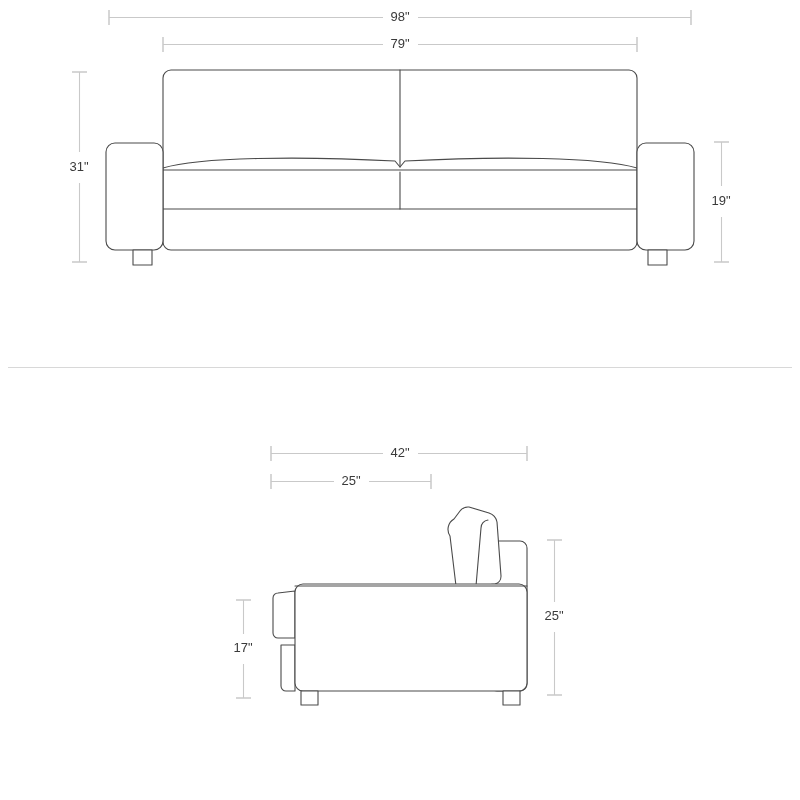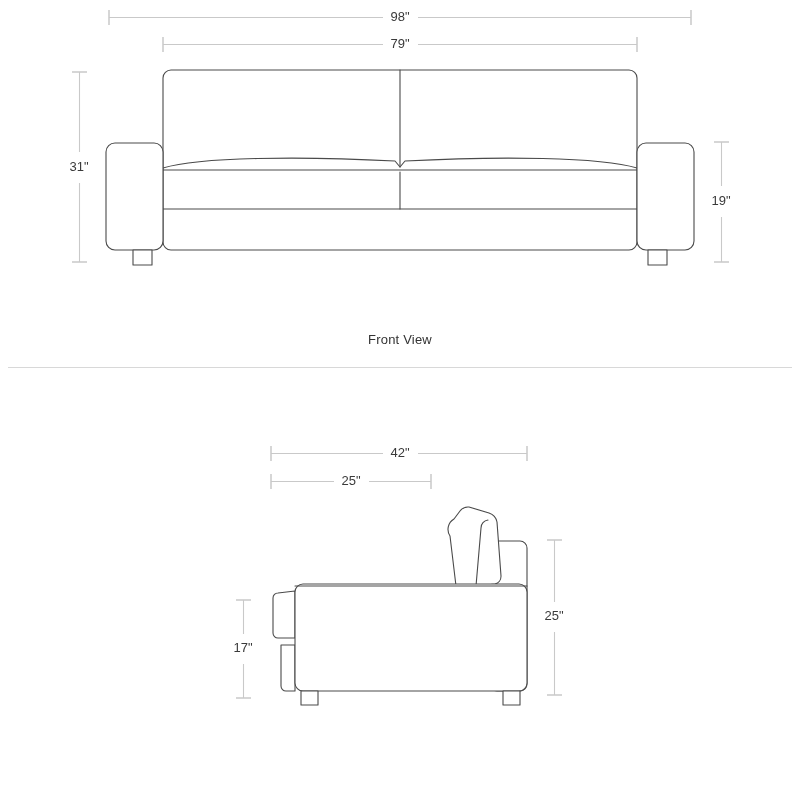--- a/index.html
+++ b/index.html
@@ -142,21 +142,20 @@
 
         <rect class="furniture-fill" x="106" y="143" width="57" height="107" rx="9" ry="9"></rect>
 
         <rect class="furniture-fill" x="637" y="143" width="57" height="107" rx="9" ry="9"></rect>
 
         <rect class="furniture-fill" x="133" y="250" width="19" height="15"></rect>
         <rect class="furniture-fill" x="648" y="250" width="19" height="15"></rect>
       </g>
     </svg>
 
-    <div class="view-caption" id="front-view-caption">Front View</div>
   </div>
 
   <div class="section-divider"></div>
 
   <div class="view-block" id="side-view-block">
     <svg class="drawing-svg" id="side-view-svg" viewBox="0 368 800 432" height="432">
 
       <g>
         <line class="dim-tick" x1="271" y1="446" x2="271" y2="461"></line>
         <line class="dim-tick" x1="527" y1="446" x2="527" y2="461"></line>

